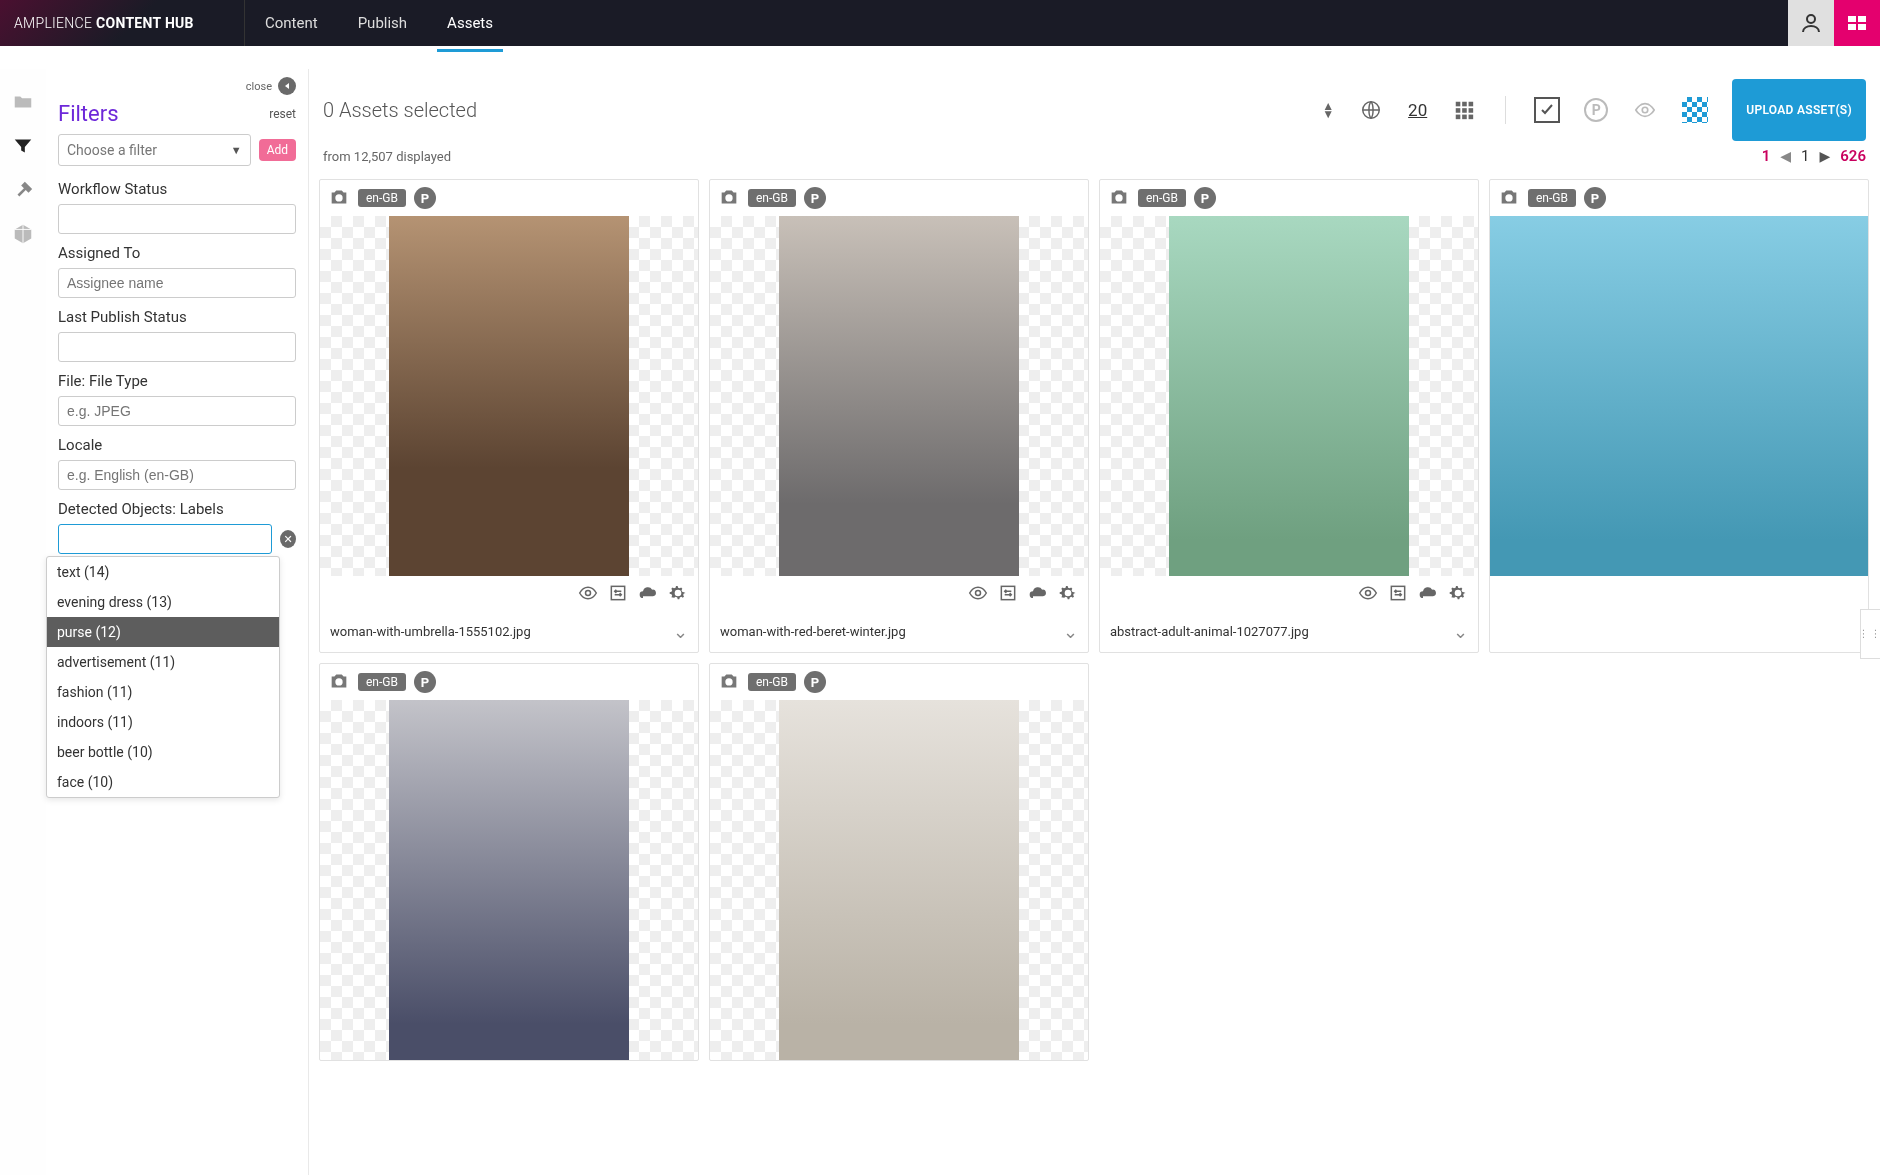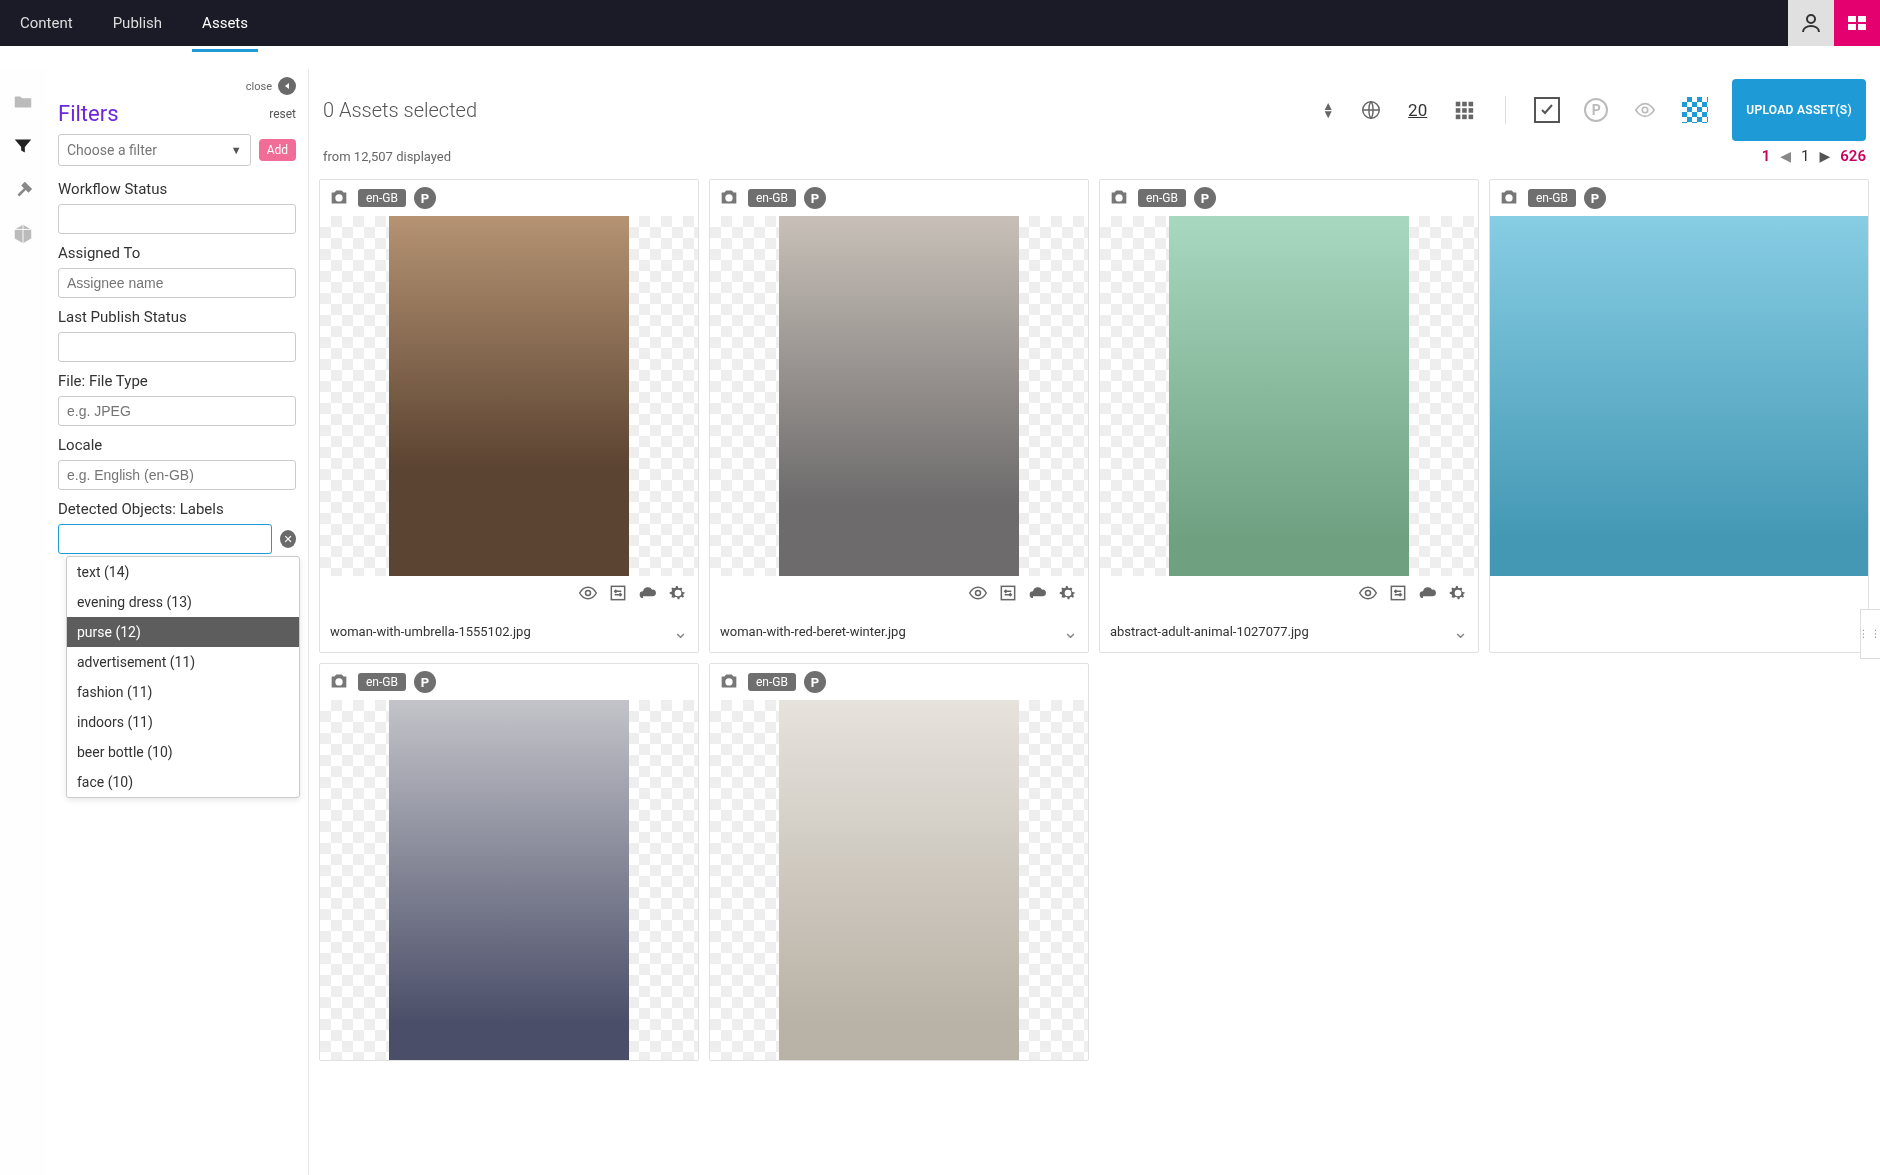--- a/index.html
+++ b/index.html
@@ -138,21 +138,21 @@
     font-size:14px;
     color:#555;
   }
   .input-active { border:1px solid #1e9bd6; }
   .detected-row { display:flex; align-items:center; gap:8px; }
   .clear-x {
     width:18px; height:18px; border-radius:50%; background:#6a6a6a; display:flex; align-items:center; justify-content:center; color:#fff; cursor:pointer; font-size:11px;
   }
   .dropdown {
     position:absolute;
-    left:20px;
+    left:0;
     width:234px;
     background:#fff;
     border:1px solid #ccc;
     border-radius:3px;
     box-shadow:0 2px 6px rgba(0,0,0,0.1);
     z-index:20;
     max-height:260px;
     overflow-y:auto;
   }
   .dropdown-item {
@@ -331,20 +331,25 @@
   .t4 { background: linear-gradient(180deg,#87cde4 0%, #4498b4 90%); width:100%; }
   .t5 { background: linear-gradient(180deg,#c3c3c9 0%, #4a4e68 90%); }
   .t6 { background: linear-gradient(180deg,#e6e2dc 0%, #b9b2a6 90%); }
 
   .sort-arrows { display:flex; flex-direction:column; line-height:8px; color:#666; cursor:pointer; font-size:12px; }
 </style>
 </head>
 <body>
 
 <div class="header">
+  <div class="brand-area">
+    <span class="brand-text">
+      <span class="thin">AMPLIENCE </span><span class="bold">CONTENT HUB</span>
+    </span>
+  </div>
   <div class="nav-tabs">
     <div class="nav-tab">Content</div>
     <div class="nav-tab">Publish</div>
     <div class="nav-tab active">Assets</div>
   </div>
   <div class="header-right">
     <div class="header-icon-box gear">
       <svg viewBox="0 0 24 24" fill="none" stroke="#333" stroke-width="2">
           <circle cx="12" cy="8" r="4"></circle>
           <path d="M4 21c0-4 4-6 8-6s8 2 8 6"></path>

